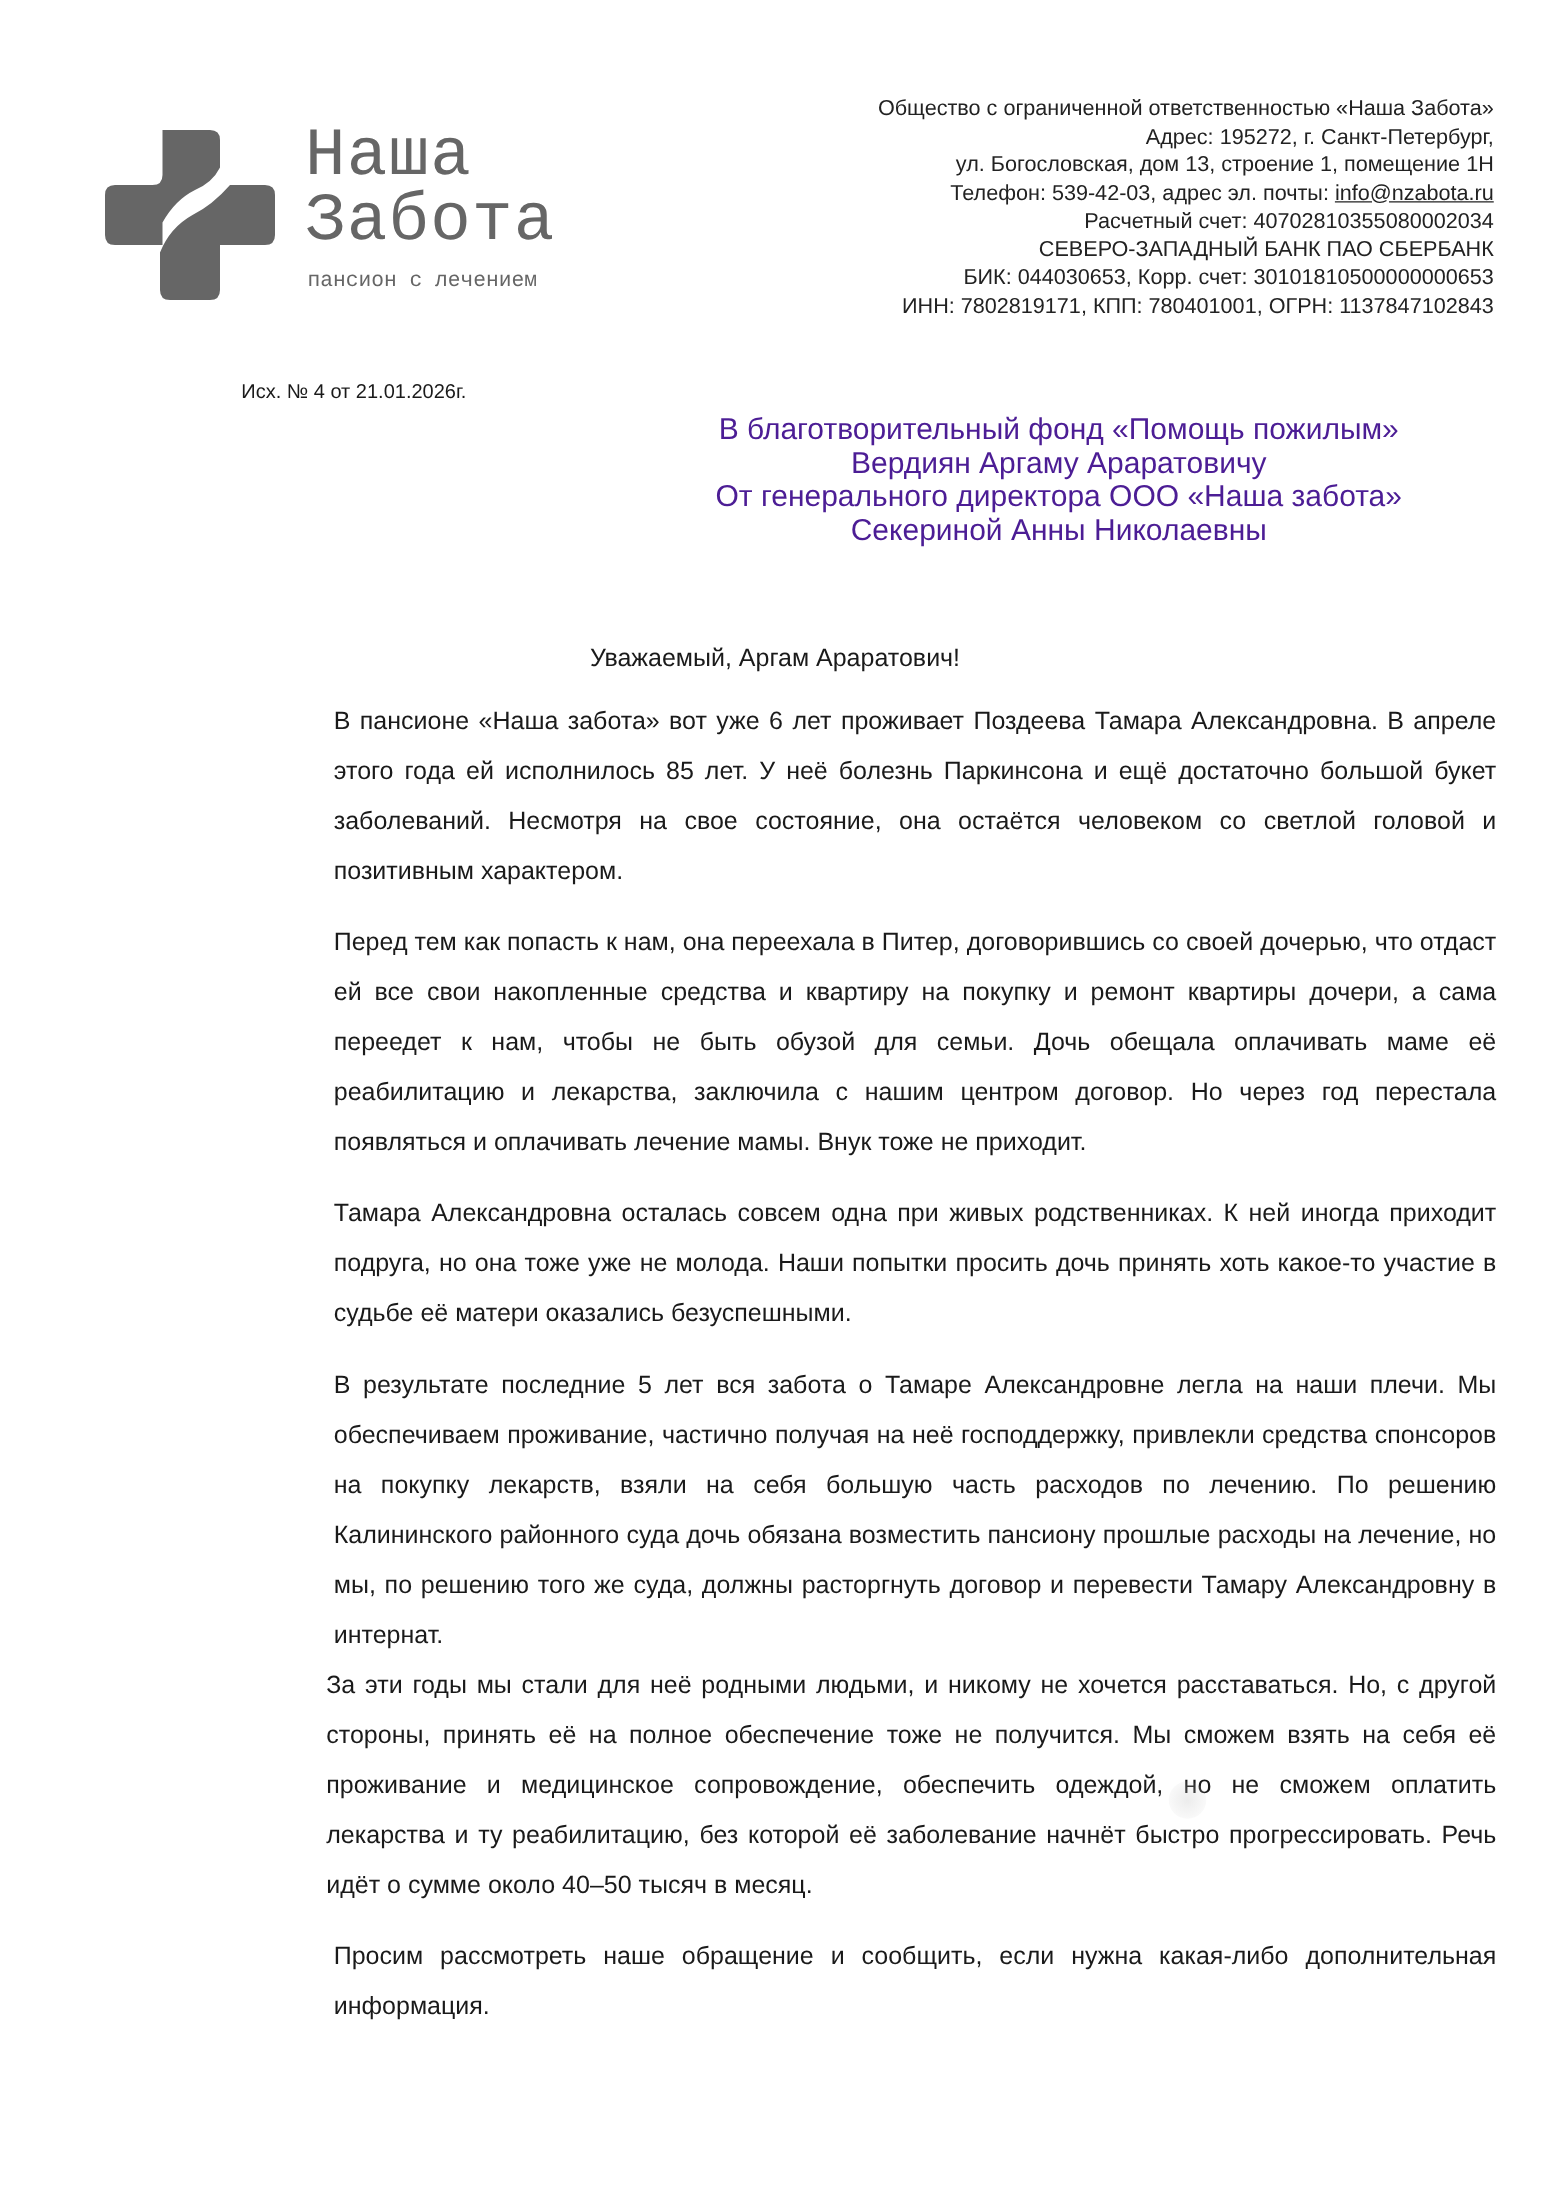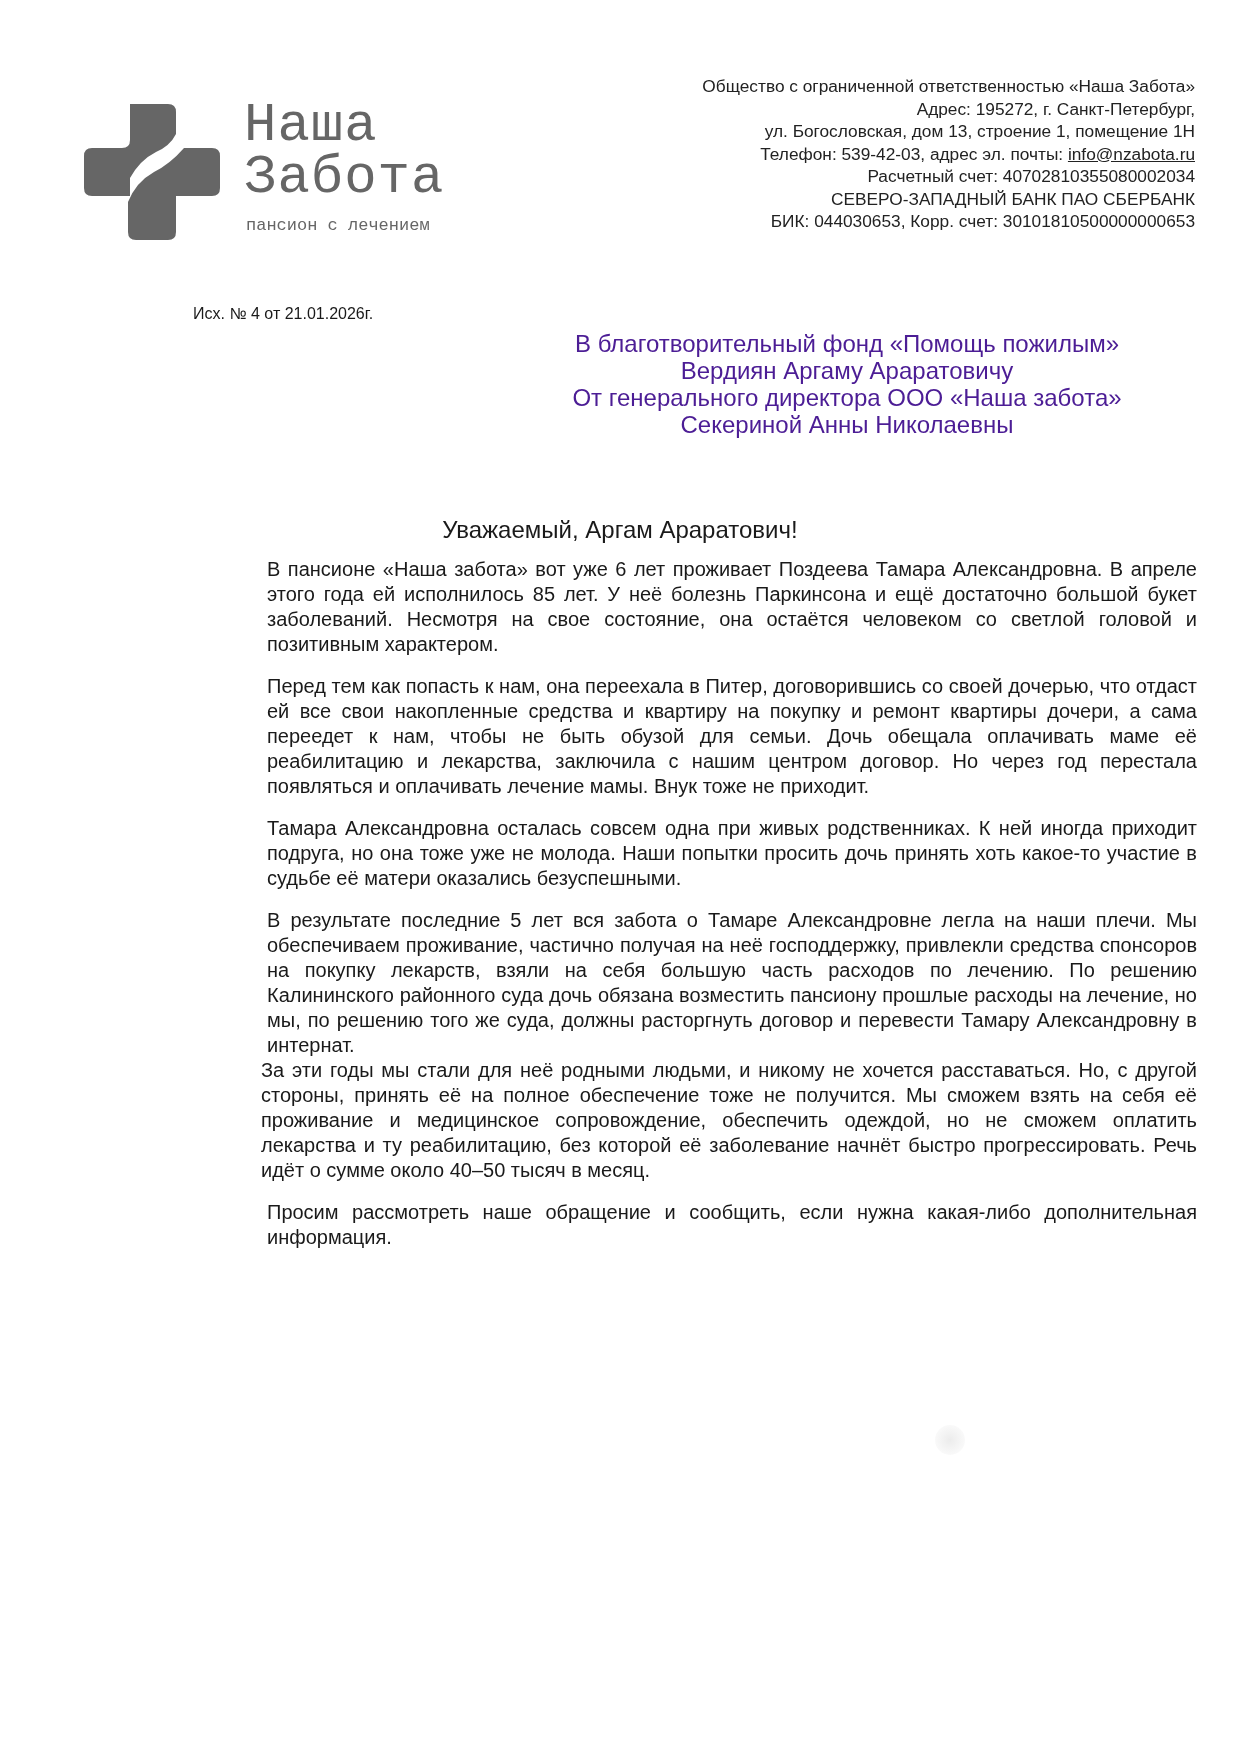--- a/index.html
+++ b/index.html
@@ -23,25 +23,25 @@
     text-align: right; font-size: 17.3px; line-height: 22.5px; color: #222;
   }
   .requisites a { color: #222; text-decoration: underline; }
   .outno { position: absolute; left: 193px; top: 305px; font-size: 16px; color: #1a1a1a; }
   .recipient {
     position: absolute; right: 43px; top: 330px; width: 700px;
     text-align: center; font-size: 24px; line-height: 27px; color: #4c1d95;
   }
   .greeting {
     position: absolute; left: 0; width: 1240px; top: 516px;
-    text-align: center; font-size: 24px; color: #1a1a1a;
+    text-align: center; font-size: 20px; color: #1a1a1a;
   }
   .body-text {
     position: absolute; left: 261px; width: 936px; top: 557px;
-    font-size: 20px; line-height: 25px; color: #1a1a1a;
+    font-size: 20px; line-height: 40px; color: #1a1a1a;
   }
   .body-text p { margin: 0 0 17px 0; text-align: justify; }
   .body-text p.tight { margin-bottom: 0; }
   .indent { padding-left: 6px; }
   .smudge {
     position: absolute; left: 935px; top: 1425px; width: 30px; height: 30px;
     border-radius: 50%; background: radial-gradient(circle, rgba(200,200,200,0.35), rgba(255,255,255,0));
   }
 </style>
 </head>
@@ -61,20 +61,21 @@
 </div>
 
 <div class="requisites">
   <div>Общество с ограниченной ответственностью «Наша Забота»</div>
   <div>Адрес: 195272, г. Санкт-Петербург,</div>
   <div>ул. Богословская, дом 13, строение 1, помещение 1Н</div>
   <div><span>Телефон: 539-42-03, адрес эл. почты: </span><a href="mailto:info@nzabota.ru">info@nzabota.ru</a></div>
   <div>Расчетный счет: 40702810355080002034</div>
   <div>СЕВЕРО-ЗАПАДНЫЙ БАНК ПАО СБЕРБАНК</div>
   <div>БИК: 044030653, Корр. счет: 30101810500000000653</div>
+  <div>ИНН: 7802819171, КПП: 780401001, ОГРН: 1137847102843</div>
 </div>
 
 <div class="outno">Исх. № 4 от 21.01.2026г.</div>
 
 <div class="recipient">
   <div>В благотворительный фонд «Помощь пожилым»</div>
   <div>Вердиян Аргаму Араратовичу</div>
   <div>От генерального директора ООО «Наша забота»</div>
   <div>Секериной Анны Николаевны</div>
 </div>

